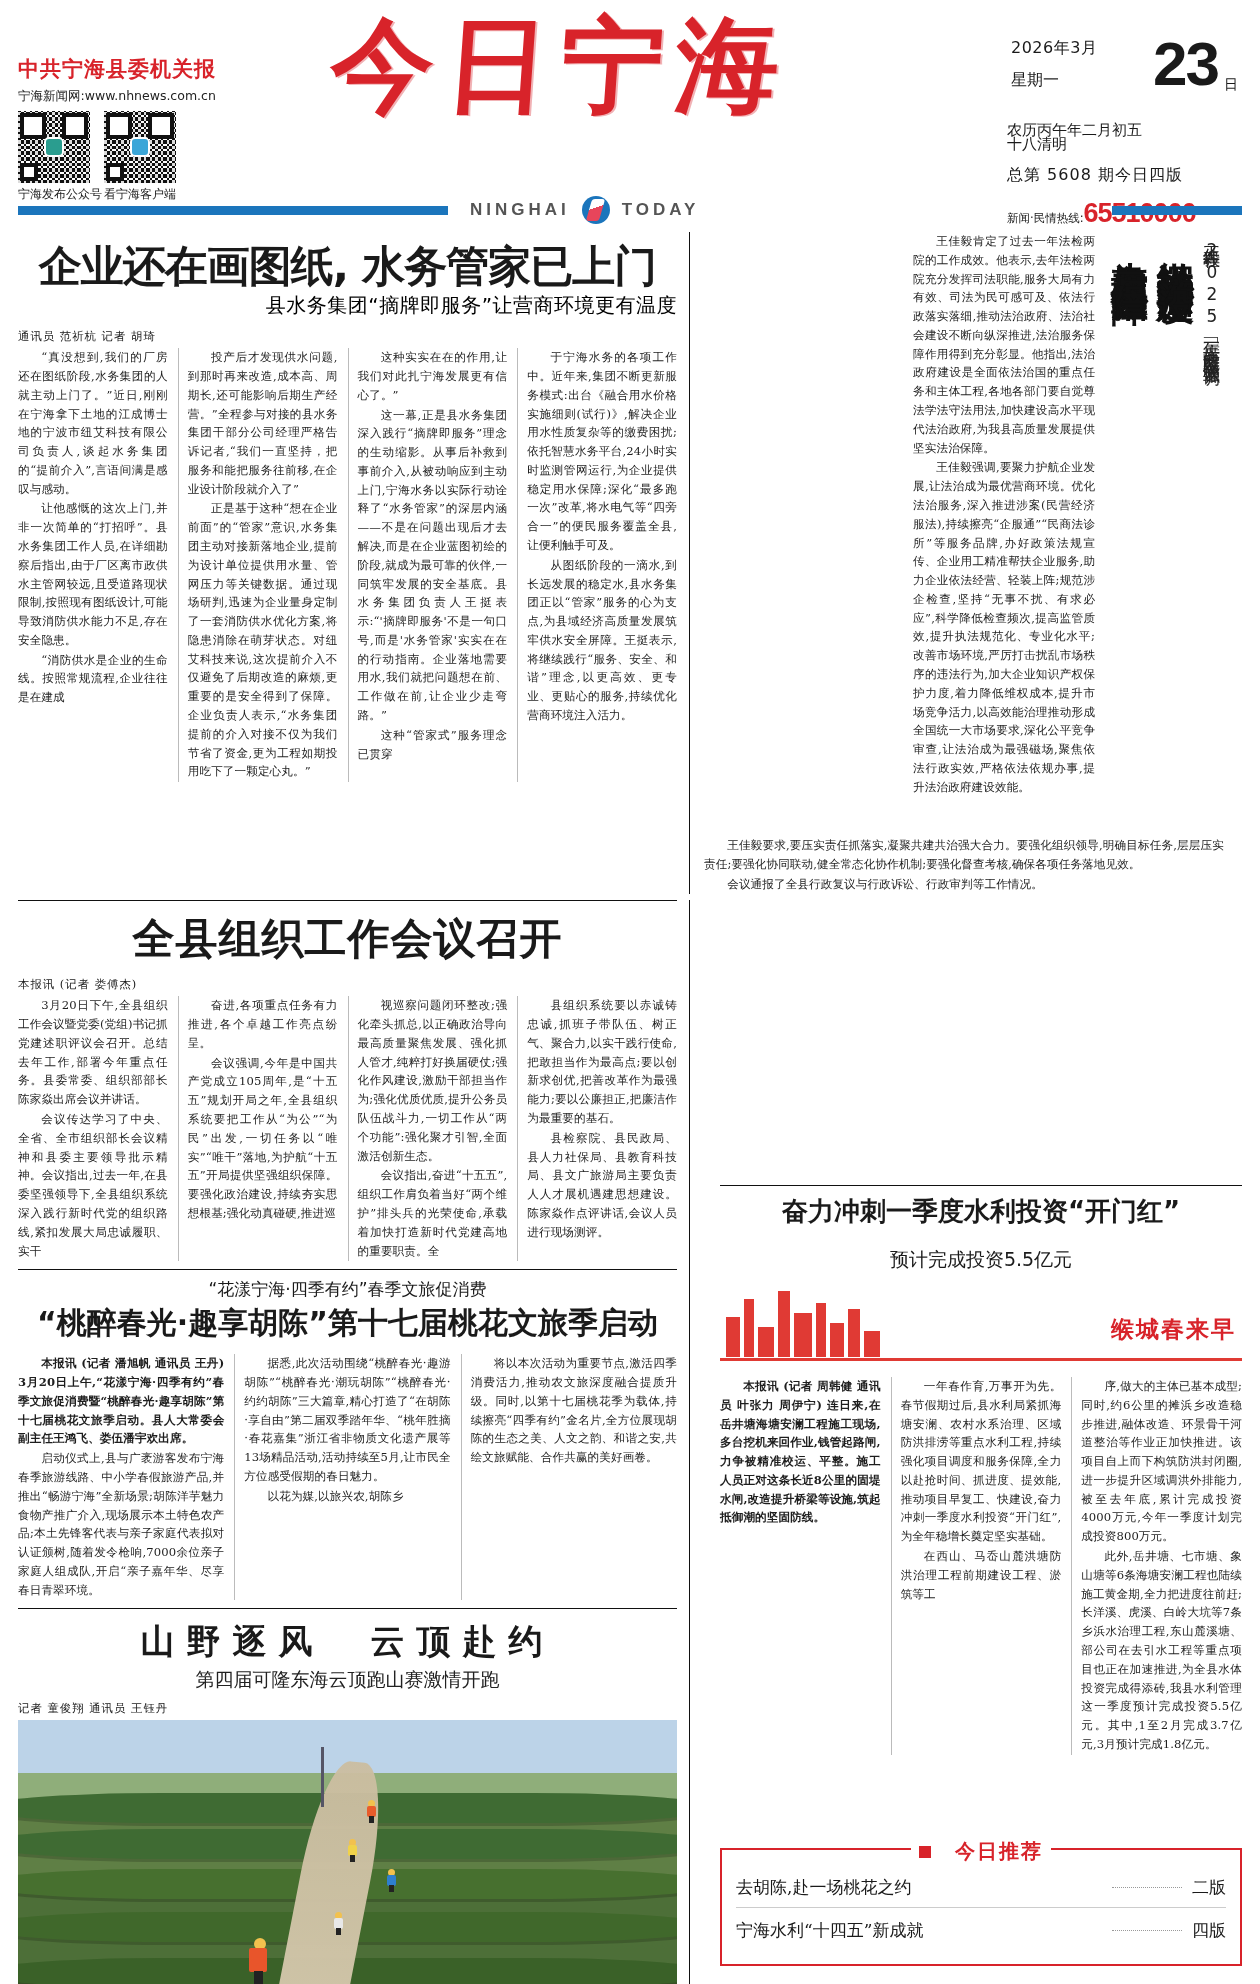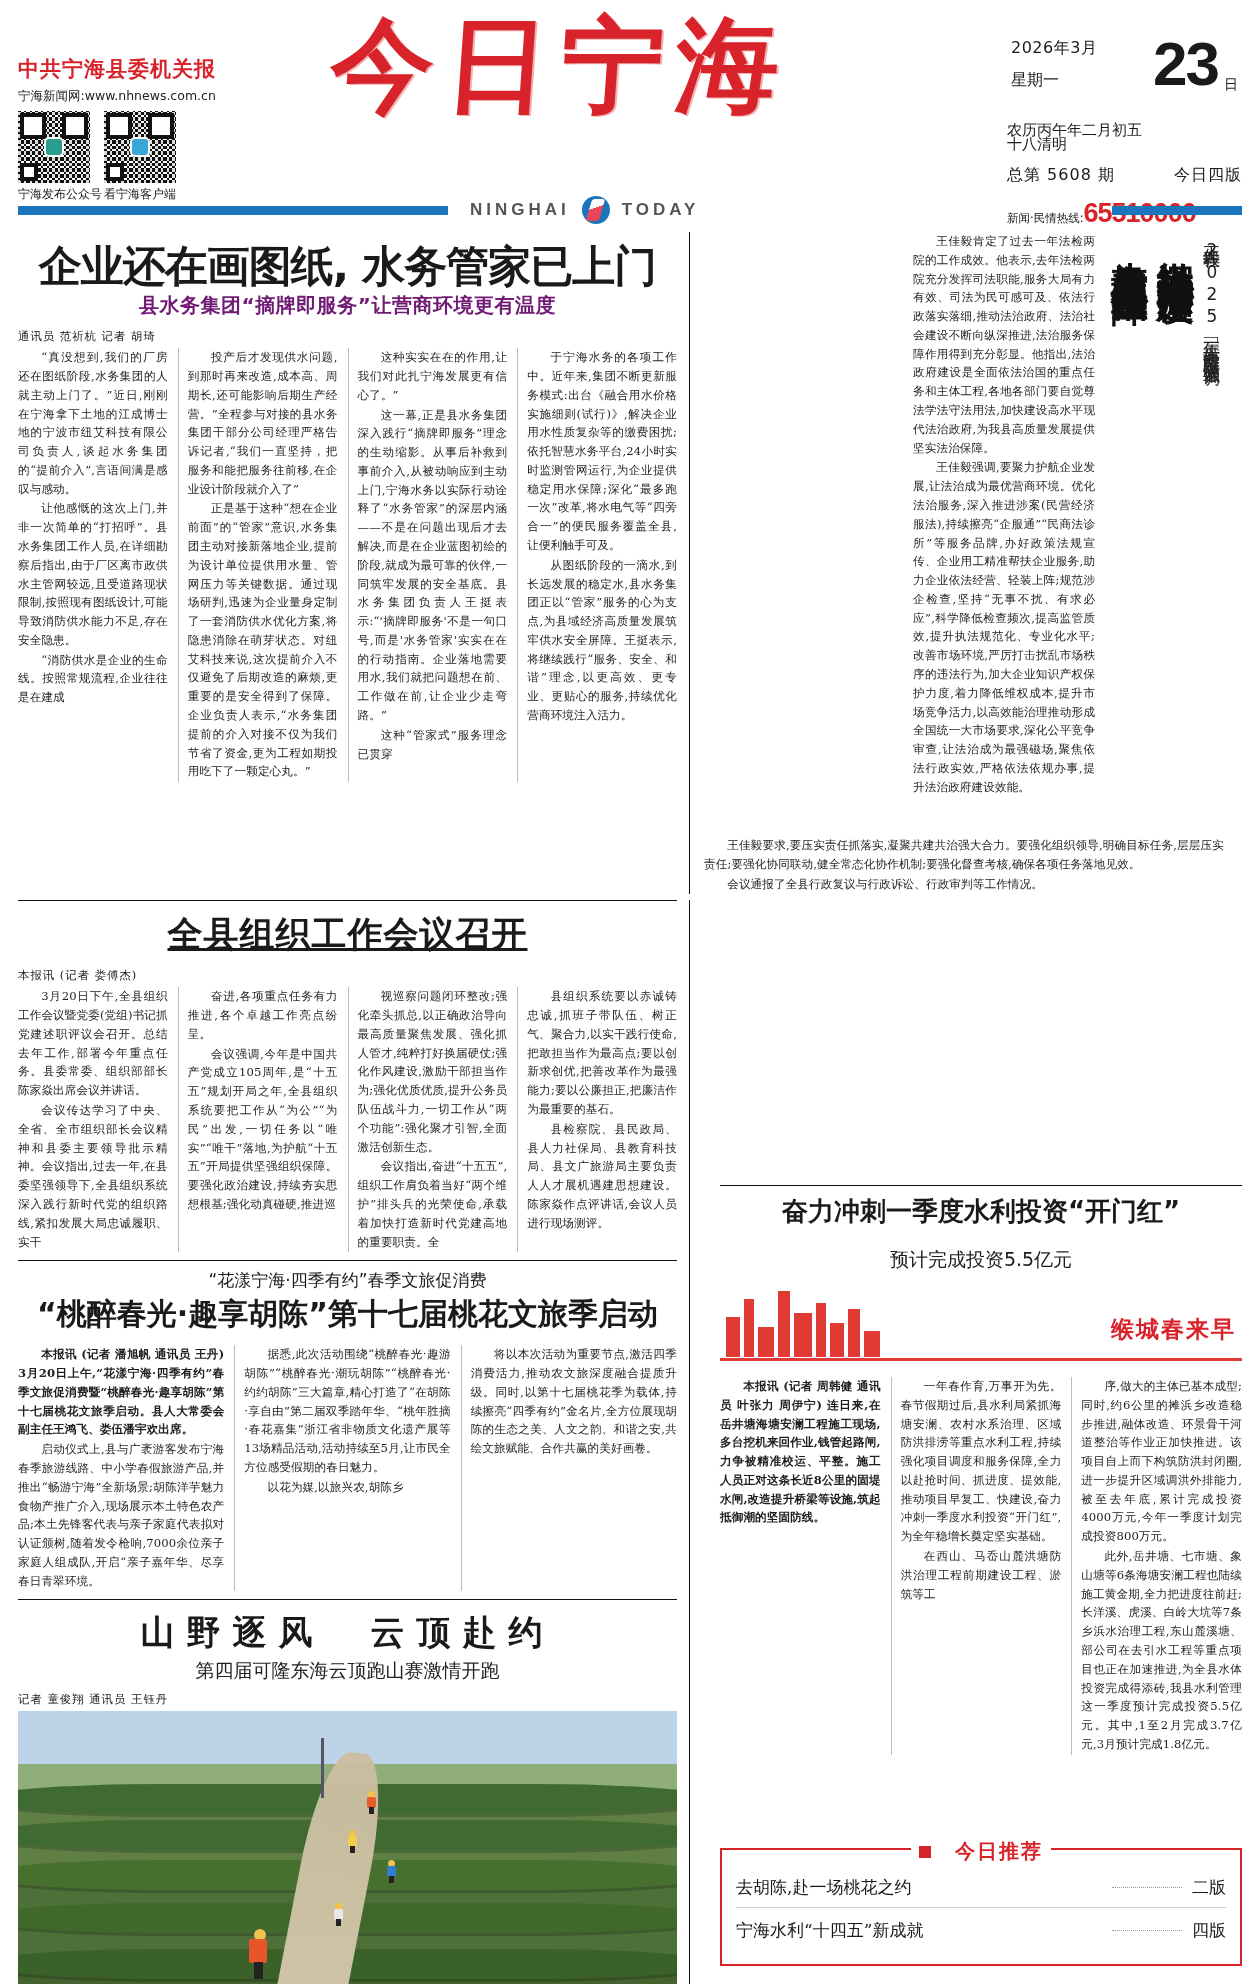--- a/index.html
+++ b/index.html
@@ -49,21 +49,21 @@
     text-shadow:2px 1px 0 rgba(216,35,42,.35);
     transform:skewX(-4deg);
   }
   .mh-right { position:absolute; right:0; top:34px; width:235px; font-family:"DejaVu Sans", sans-serif; }
   .dl-row1 { position:relative; height:92px; }
   .dl-ymd { font-size:16px; position:absolute; left:4px; top:4px; letter-spacing:.5px;}
   .dl-week { font-size:16px; position:absolute; left:4px; top:36px; }
   .dl-big { position:absolute; right:24px; top:-6px; font-size:62px; font-weight:bold; letter-spacing:-2px; font-family:"Liberation Sans", sans-serif;}
   .dl-ri { position:absolute; right:4px; top:42px; font-size:14px; }
   .dl-lunar { font-size:15px; line-height:1.35; margin-top:-6px; }
-  .dl-issue { font-size:16px; margin-top:10px; display:flex; justify-content:space-between; letter-spacing:1px;}
+  .dl-issue { font-size:16px; margin-top:10px; display:flex; letter-spacing:1px;}
   .dl-hot { margin-top:12px; display:flex; align-items:baseline; }
   .dl-hot-l { font-size:11.5px; }
   .dl-hot-n { color:#d8232a; font-size:27px; font-weight:bold; font-family:"Liberation Sans", sans-serif; letter-spacing:-1px;}
 
   
   .blue-bar-row { position:relative; height:30px; margin-top:-4px; }
   .blue-bar { position:absolute; left:0; top:10px; height:9px; width:430px; background:#1b75bc; }
   .blue-bar2 { position:absolute; right:0; top:10px; height:9px; width:130px; background:#1b75bc; }
   .ninghai-today {
     position:absolute; left:452px; top:0; width:auto; display:flex; align-items:center; gap:12px;
@@ -95,22 +95,22 @@
   .top-zone { display:flex; gap:0; margin-top:6px; }
   .top-left { width:672px; padding-right:12px; border-right:1px solid #111; }
   .top-right { width:534px; padding-left:14px; position:relative; }
 
   .hl1 {
     font-family:"DejaVu Sans", sans-serif; font-weight:bold;
     font-size:43px; text-align:center; letter-spacing:-1px; line-height:1.12;
     color:#1a1a1a; margin:10px 0 2px;
   }
   .hl1-sub {
-    font-family:"DejaVu Sans", sans-serif; font-weight:bold;
-    font-size:20px; text-align:center; color:#701a75; margin-bottom:10px; letter-spacing:.5px;
+    font-family:"DejaVu Sans", sans-serif; font-weight:normal;
+    font-size:20px; text-align:right; color:#000000; margin-bottom:10px; letter-spacing:.5px;
   }
   .cols4 { display:flex; gap:10px; }
   .cols4 > div { flex:1; }
   .cols3 { display:flex; gap:10px; }
   .cols3 > div { flex:1; }
   .vline { border-left:1px solid #bbb; padding-left:9px; }
 
   
   .vzone { display:flex; justify-content:flex-end; gap:6px; height:600px; }
   .vcol-text { width:190px; padding-right:8px; }
@@ -123,21 +123,21 @@
   .vhead-2 { font-size:37px; }
   .vkick {
     writing-mode:vertical-rl; text-orientation:upright;
     font-family:"DejaVu Sans", sans-serif; font-size:17px; letter-spacing:2px;
     color:#222; height:430px; font-weight:normal;
   }
 
   
   .sec-hd {
     font-family:"DejaVu Sans", sans-serif; font-weight:bold; text-align:center;
-    font-size:35px; letter-spacing:1px; margin:10px 0 10px;text-decoration:underline;
+    font-size:42px; letter-spacing:1px; margin:10px 0 10px;
   }
   .sec-kick { text-align:center; font-size:17px; margin:8px 0 2px; font-family:"DejaVu Sans", sans-serif;}
   .sec-hd2 {
     font-family:"DejaVu Sans", sans-serif; font-weight:bold; text-align:center;
     font-size:30px; letter-spacing:0px; margin:2px 0 10px;
   }
   .sec-hd3 {
     font-family:"DejaVu Sans", sans-serif; font-weight:bold; text-align:center;
     font-size:34px; letter-spacing:12px; margin:10px 0 2px;
   }

